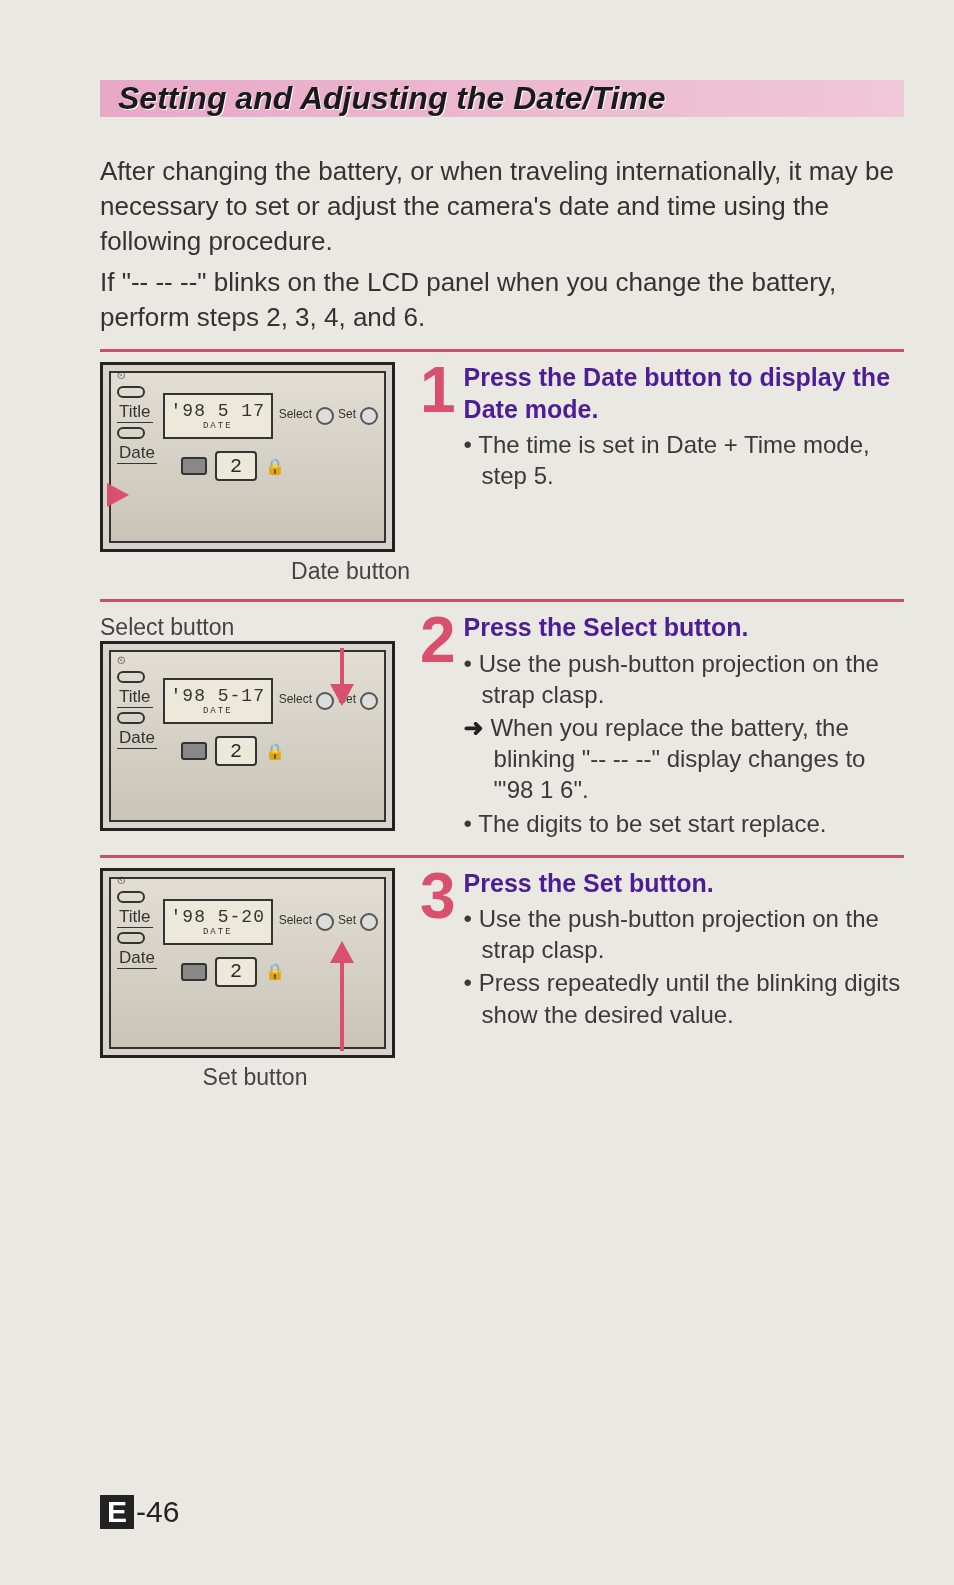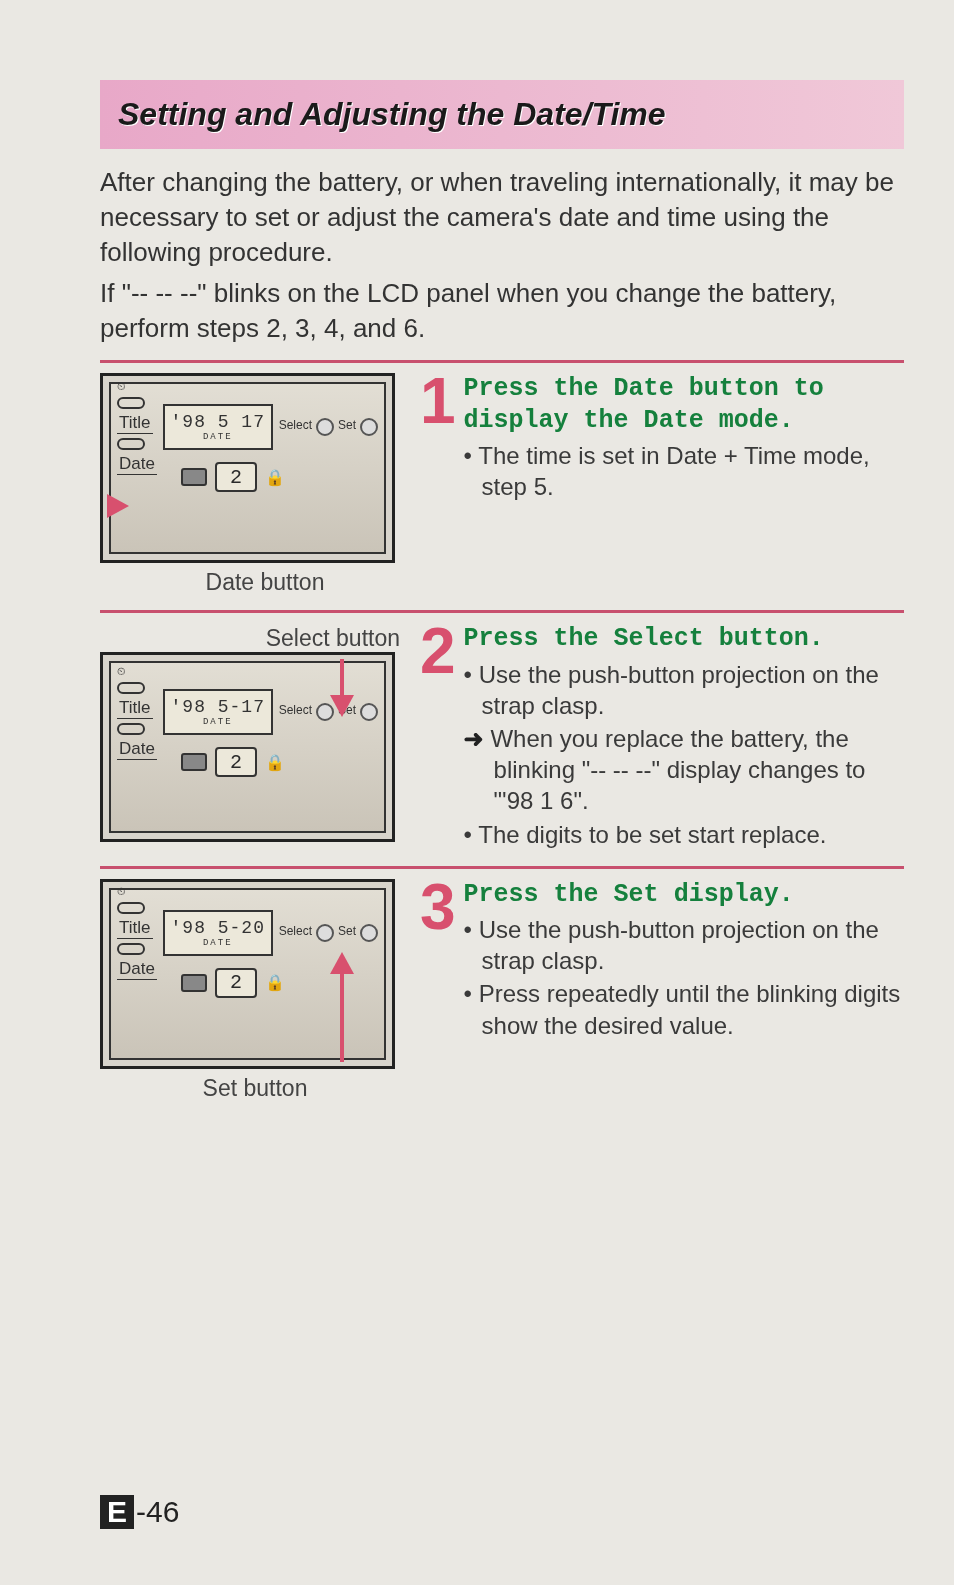--- a/index.html
+++ b/index.html
@@ -7,22 +7,22 @@
     font-family: Arial, Helvetica, sans-serif;
     background: #eae8e3;
     width: 954px;
     height: 1585px;
     padding: 80px 50px 40px 100px;
     color: #2a2a2a;
     position: relative;
   }
   .title-bar {
     background: linear-gradient(to right, #e8a8c8, #f0c8d8);
-    padding: 16px 18px;
-    margin-bottom: 16px;
+    padding: 0 18px;
+    margin-bottom: 37px;
   }
   .title-bar span {
     font-size: 32px;
     font-weight: bold;
     color: #1a1a1a;
     text-shadow: 1px 1px 0 #fff;
     font-style: italic;
   }
   .intro {
     font-size: 26px;
@@ -53,22 +53,21 @@
     line-height: 0.9;
     margin-right: 8px;
     flex-shrink: 0;
   }
   .step-text { flex: 1; }
   .step-title {
     font-size: 25px;
     font-weight: bold;
     line-height: 1.25;
     margin-bottom: 4px;
-    color: #15803d;
-    font-family: Liberation Mono, monospace;
+    color: #4c1d95;
   }
   .step-bullet {
     font-size: 24px;
     line-height: 1.3;
     color: #3a3a3a;
     padding-left: 18px;
     text-indent: -18px;
     margin-bottom: 2px;
   }
   .step-bullet::before { content: "• "; }
@@ -87,24 +86,24 @@
     background: #d8d4cc;
     width: 295px;
     height: 190px;
     position: relative;
     overflow: hidden;
     margin-bottom: 6px;
   }
   .figure-caption {
     font-size: 23px;
     color: #444;
-    text-align: center;
+    text-align: right;
     margin-top: 2px;
   }
-  .figure-caption.right { text-align: right; padding-right: 10px; }
+  .figure-caption.right { text-align: left; padding-right: 10px; }
   .figure-caption.center { text-align: center; }
 
   
   .lcd-body {
     position: absolute;
     top: 6px; left: 6px; right: 6px; bottom: 6px;
     background: linear-gradient(#e2ded4, #cac4b8);
     border: 2px solid #333;
   }
   .lcd-row {
@@ -319,21 +318,21 @@
         </div>
       </div>
       <div class="stem-red" style="right:48px; bottom:4px; width:4px; height:90px;"></div>
       <div class="ptr-red down" style="right:38px; top:70px; transform:rotate(180deg);"></div>
     </div>
     <div class="figure-caption center">Set button</div>
   </div>
   <div class="step-right">
     <div class="step-num">3</div>
     <div class="step-text">
-      <div class="step-title">Press the Set display.</div>
+      <div class="step-title">Press the Set button.</div>
       <div class="step-bullet">Use the push-button projection on the strap clasp.</div>
       <div class="step-bullet">Press repeatedly until the blinking digits show the desired value.</div>
     </div>
   </div>
 </div>
 
 <div class="page-num">
   <span class="box">E</span><span>-46</span>
 </div>
 

